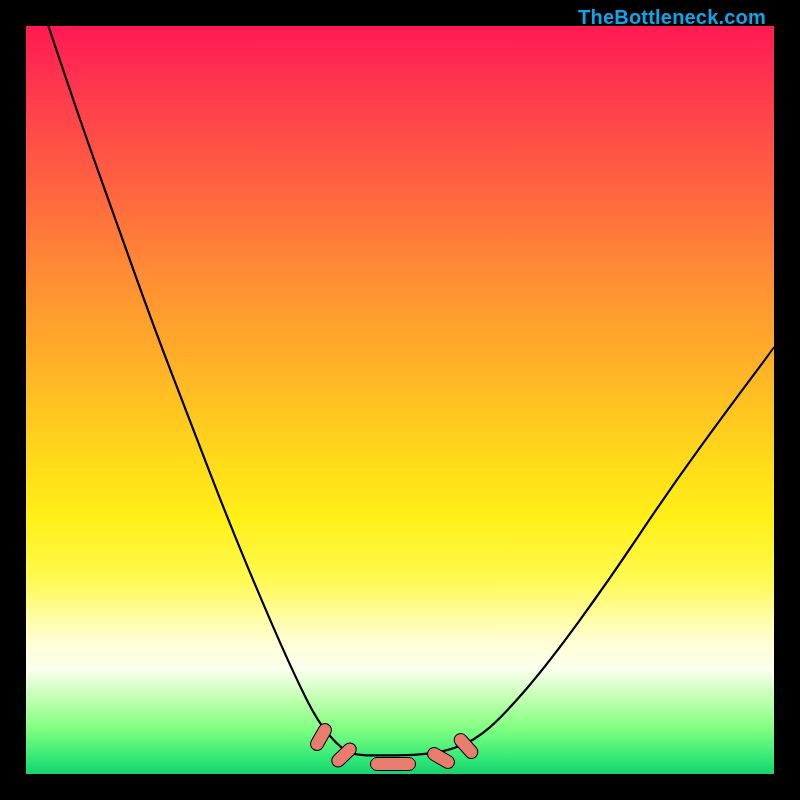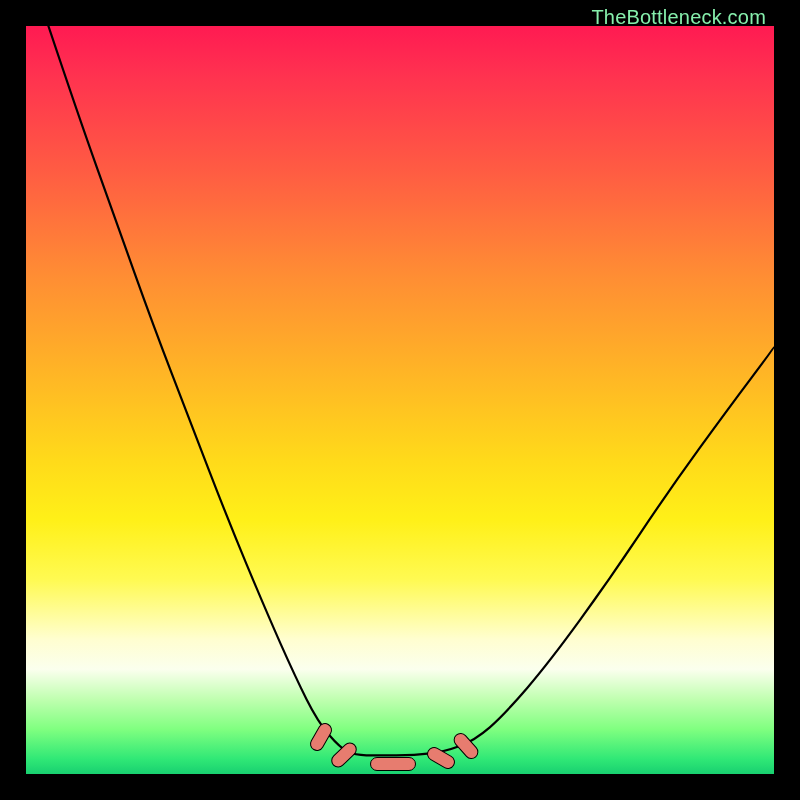--- a/index.html
+++ b/index.html
@@ -32,22 +32,22 @@
       #30e876 98%,
       #18d070 100%
     );
     overflow: hidden;
   }
   .watermark {
     position: absolute;
     top: 6px;
     right: 34px;
     font-size: 20px;
-    font-weight: normal;
-    color: #86efac;
+    font-weight: bold;
+    color: #0ea5e9;
     letter-spacing: 0.2px;
   }
   svg.curve {
     position: absolute;
     left: 0;
     top: 0;
     width: 748px;
     height: 748px;
   }
   .marker {

